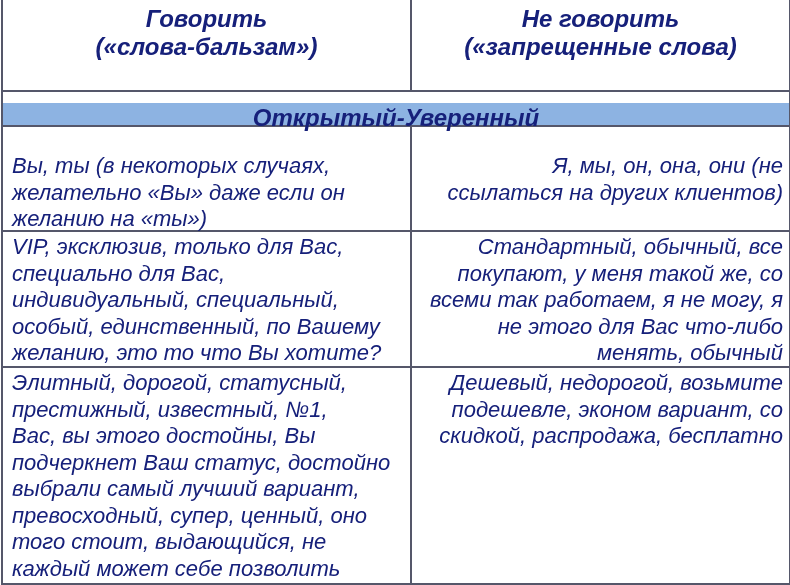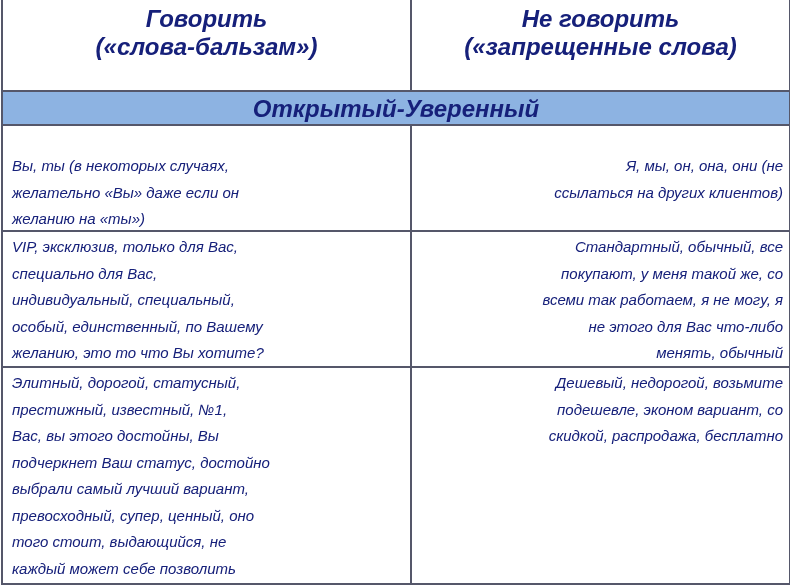--- a/index.html
+++ b/index.html
@@ -49,37 +49,37 @@
       font-weight: bold;
       font-size: 24px;
       line-height: 28px;
       padding-top: 5px;
       color: #16207a;
     }
     .header .cell.left { padding-left: 0; }
 
     
     .row.section {
-      top: 92px;
-      height: 34px;
+      top: 103px;
+      height: 24px;
       background: #8db3e2;
       border-bottom: 2px solid #55576a;
       justify-content: center;
-      align-items: flex-end;
+      align-items: flex-start;
     }
     .section .label {
       font-weight: bold;
       font-size: 24px;
       line-height: 30px;
       color: #16207a;
     }
 
     
     .body .cell {
-      font-size: 15px;
+      font-size: 22px;
       line-height: 26.5px;
       padding-left: 9px;
       padding-right: 6px;
       color: #16207a;
     }
     .row.r1 { top: 126px; height: 106px; border-bottom: 2px solid #55576a; }
     .row.r1 .cell.left { padding-top: 27px; }
     .row.r1 .cell.right { padding-top: 27px; }
     .row.r2 { top: 232px; height: 136px; border-bottom: 2px solid #55576a; }
     .row.r2 .cell { padding-top: 2px; }

